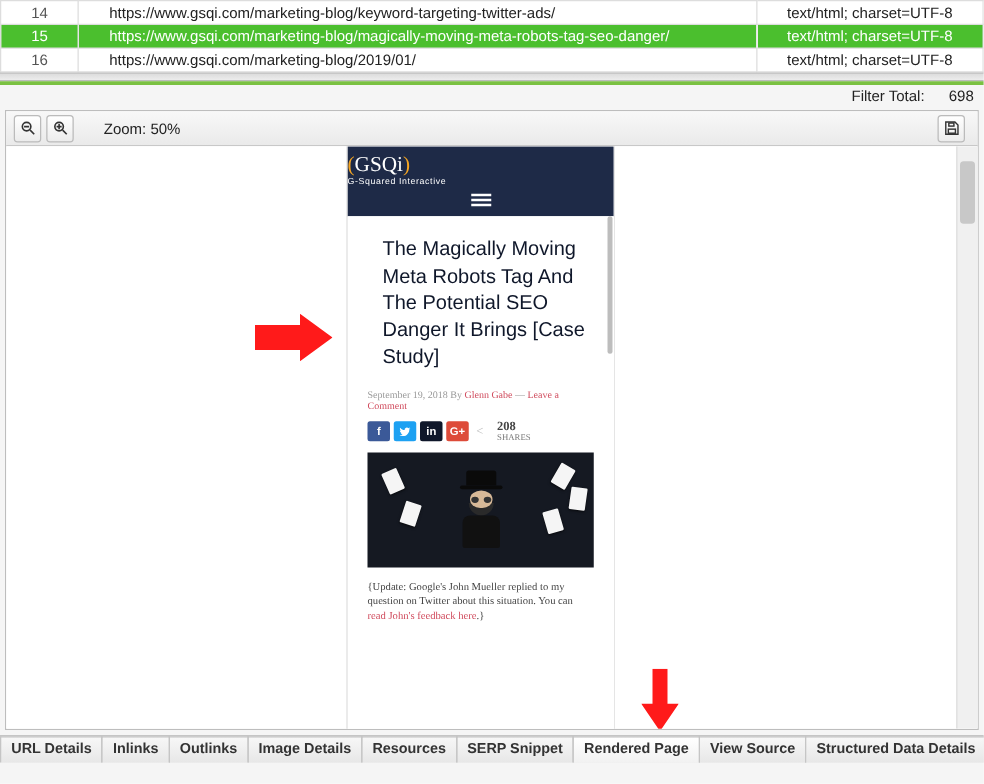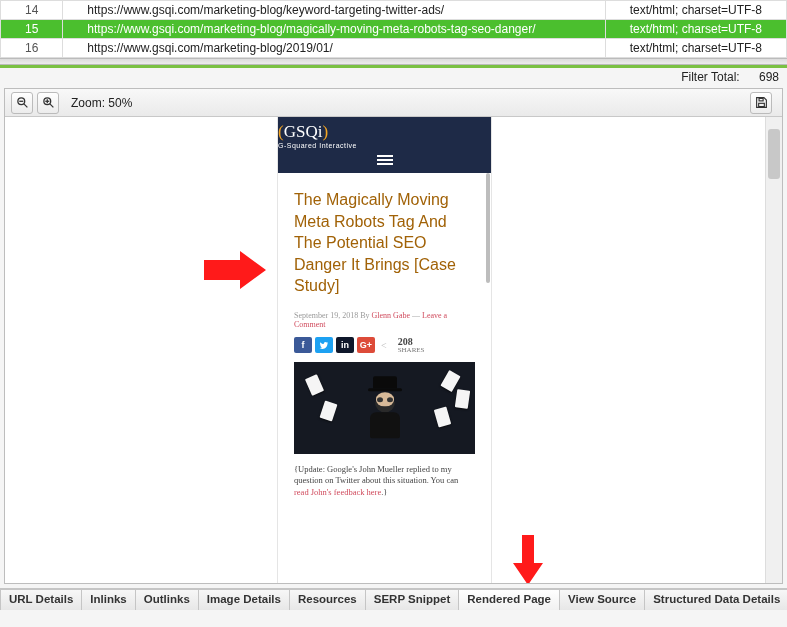--- a/index.html
+++ b/index.html
@@ -70,21 +70,21 @@
     background: linear-gradient(#fff,#ececec);
     border-radius: 3px;
     display: inline-flex;
     align-items: center;
     justify-content: center;
     margin-right: 4px;
     font-size: 12px;
     cursor: pointer;
   }
   .tool-btn svg { width: 13px; height: 13px; }
-  .zoom-label { margin-left: 8px; color:#222; }
+  .zoom-label { margin-left: 20px; color:#222; }
   .toolbar-spacer { flex: 1; }
   .preview-body {
     position: relative;
     height: calc(100% - 28px);
     overflow: hidden;
     background: #fff;
   }
   .vscroll {
     position: absolute;
     right: 0; top: 0; bottom: 0;
@@ -136,23 +136,24 @@
     flex:1;
     font-family: Georgia, 'Times New Roman', serif;
     color:#333;
     overflow:hidden;
     background:#fff;
   }
   .article h1 {
     font-family: Arial, Helvetica, sans-serif;
     font-size: 16px;
     font-weight: 400;
-    color:#a16207;
+    color:#0f172a;
     line-height:1.35;
     margin-bottom: 14px;
+    margin-left: 12px;
   }
   .meta {
     font-size: 8px; color:#9a9a9a; margin-bottom:8px;
   }
   .meta .author { color:#d04b5d; }
   .meta .cmt { color:#d04b5d; }
   .social-row { display:flex; align-items:center; gap:3px; margin-bottom:8px;}
   .soc {
     width:18px; height:16px; color:#fff;
     display:inline-flex; align-items:center; justify-content:center;

